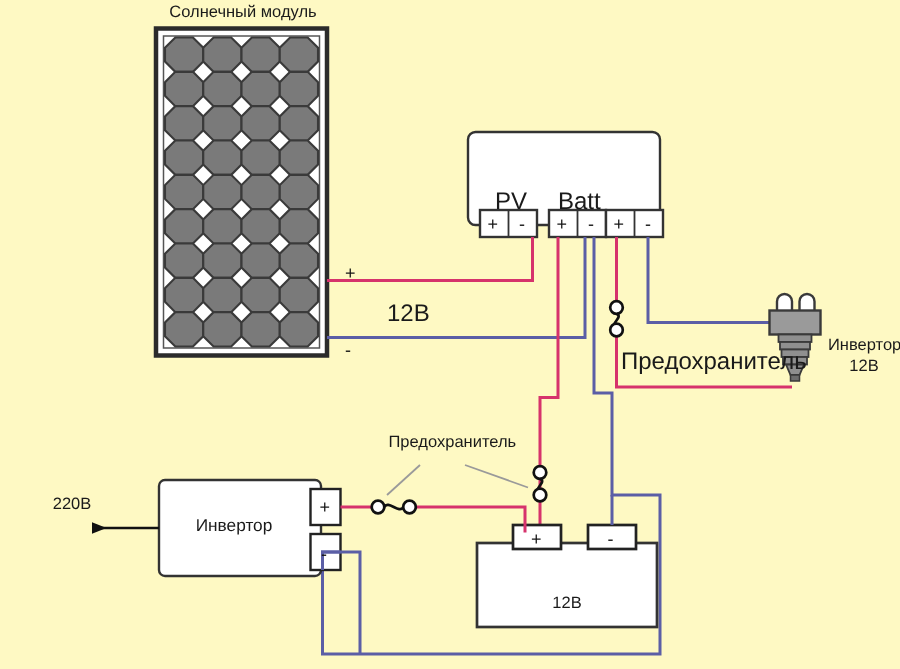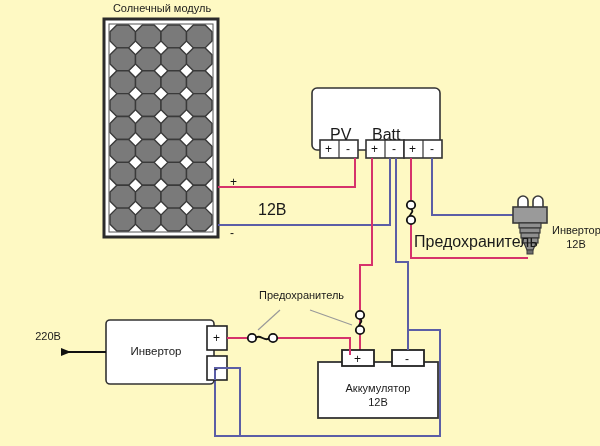--- a/index.html
+++ b/index.html
@@ -233,16 +233,15 @@
   <div class="lbl t12 lbl-center" style="left:106px; top:345px; width:100px;">Инвертор</div>
 
   <div class="sign" style="left:213px; top:332px;">+</div>
   <div class="sign" style="left:214px; top:363px;">-</div>
 
   <div class="lbl t11 lbl-center" style="left:2px; top:330px; width:92px;">220В</div>
 
   <div class="sign" style="left:354px; top:353px;">+</div>
   <div class="sign" style="left:405px; top:353px;">-</div>
 
-  <div class="lbl t11 lbl-center" style="left:318px; top:382px; width:120px;">Аккумулятор</div>
   <div class="lbl t11 lbl-center" style="left:318px; top:396px; width:120px;">12В</div>
 
 </div>
 
 </body></html>

